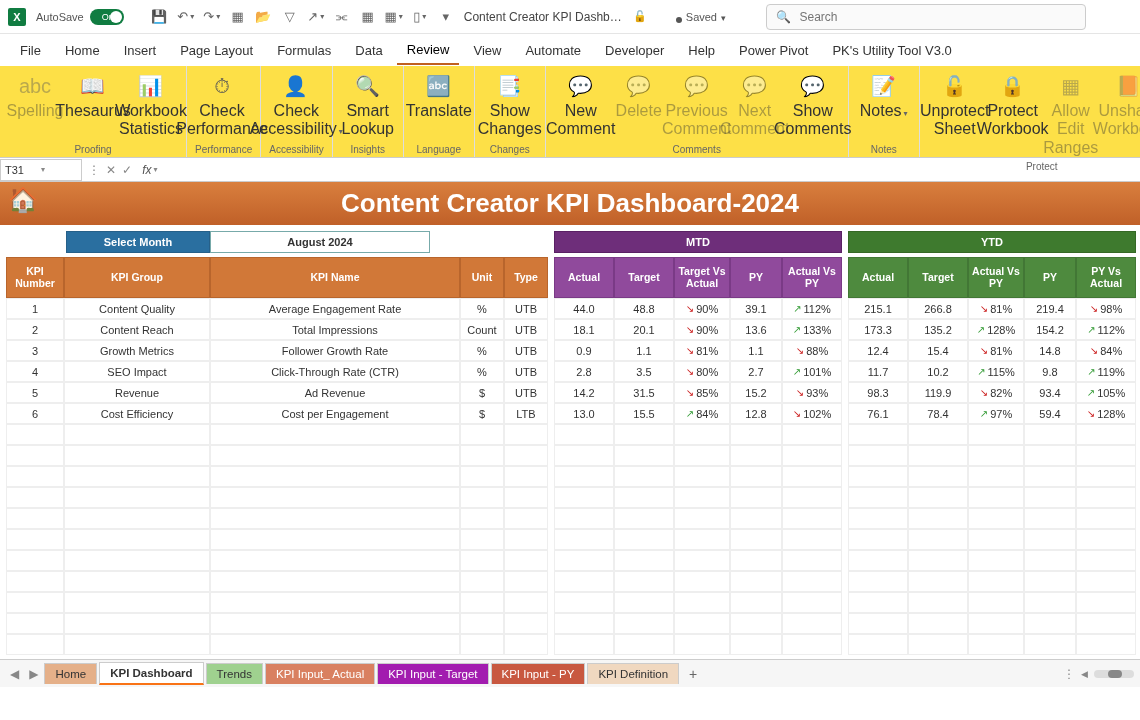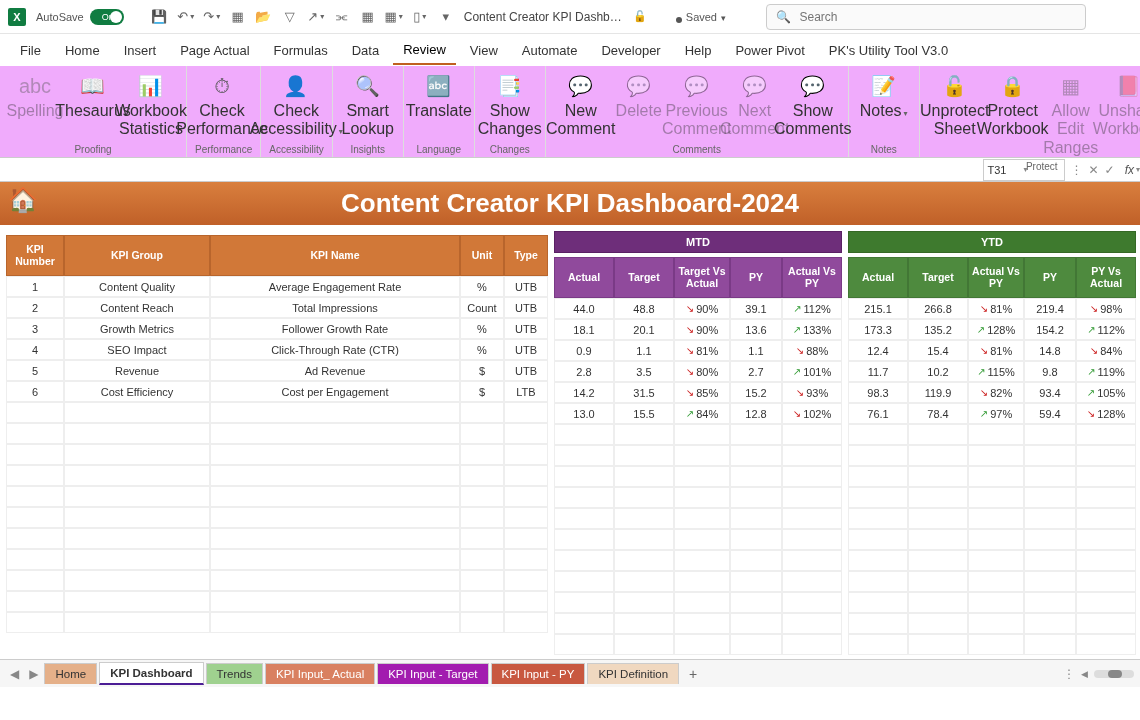--- a/index.html
+++ b/index.html
@@ -17,31 +17,31 @@
 .dot { width: 6px; height: 6px; background: #555; border-radius: 50%; }
 .search-box { margin-left: 30px; flex: 0 0 320px; height: 26px; background: #fafafa; border: 1px solid #ccc; border-radius: 4px; display: flex; align-items: center; padding: 0 10px; gap: 8px; color: #888; }
 .search-box input { border: none; outline: none; background: transparent; font-size: 12px; flex: 1; color: #555; }
 
 
 .ribbon-tabs { display: flex; align-items: center; height: 32px; padding: 0 10px; gap: 4px; background: #fff; }
 .tab { padding: 6px 10px; font-size: 13px; color: #333; cursor: pointer; }
 .tab.active { border-bottom: 2px solid #c06020; color: #000; font-weight: 500; }
 
 
-.ribbon { display: flex; height: 92px; background: #f0abfc; border-bottom: 1px solid #ccc; }
+.ribbon { display: flex; height: 92px; background: #fde047; border-bottom: 1px solid #ccc; }
 .group { border-right: 1px solid #ddd; padding: 4px 8px 2px; display: flex; flex-direction: column; justify-content: space-between; }
 .group-items { display: flex; gap: 4px; }
 .rbtn { display: flex; flex-direction: column; align-items: center; justify-content: flex-start; width: 54px; padding: 2px; cursor: pointer; }
 .rbtn.disabled { opacity: 0.4; cursor: default; }
 .rbtn-icon { width: 28px; height: 28px; margin-bottom: 2px; display: flex; align-items: center; justify-content: center; font-size: 20px; color: #555; }
 .rbtn-label { font-size: 16px; text-align: center; line-height: 1.15; color: #333; }
 .group-label { font-size: 10px; text-align: center; color: #666; padding-top: 2px; }
 
 
-.formula-bar { display: flex; align-items: center; height: 24px; background: #fff; border-bottom: 1px solid #ccc; justify-content: flex-end; }
+.formula-bar { display: flex; align-items: center; height: 24px; background: #fff; border-bottom: 1px solid #ccc; }
 .name-box { width: 82px; height: 22px; border: 1px solid #ccc; padding: 0 4px; font-size: 11px; display: flex; align-items: center; }
 .name-box span { flex: 1; }
 .fb-icons { display: flex; gap: 6px; padding: 0 6px; color: #888; font-size: 12px; }
 .fx { font-style: italic; font-size: 12px; color: #555; padding-left: 4px; }
 
 
 .dashboard { background: #fff; }
 .dash-title { background: linear-gradient(#d97f3e, #c06028); color: #fff; font-size: 26px; font-weight: 600; text-align: center; padding: 6px 0; position: relative; }
 .home-icon { position: absolute; left: 8px; top: 4px; font-size: 24px; color: #fff; }
 
@@ -78,21 +78,21 @@
 
 .sheet-bar { display: flex; align-items: center; height: 28px; border-top: 1px solid #ccc; background: #f6f6f6; padding: 0 6px; gap: 2px; position: relative; }
 .nav { color: #888; padding: 0 4px; font-size: 12px; }
 .sheet-tab { padding: 4px 10px; font-size: 11.5px; background: #fff; border: 1px solid #ccc; border-bottom: none; cursor: pointer; }
 .sheet-tab.c-orange { background: #e5b089; }
 .sheet-tab.c-green { background: #9fd18f; }
 .sheet-tab.c-red1 { background: #d98060; color: #fff; }
 .sheet-tab.c-red2 { background: #a21caf; color: #fff; }
 .sheet-tab.c-red3 { background: #c85840; color: #fff; }
 .sheet-tab.c-peach { background: #f0d8c0; }
-.sheet-tab.active { background: #fff; font-weight: 600; border-bottom: 2px solid #4c1d95; }
+.sheet-tab.active { background: #fff; font-weight: 600; border-bottom: 2px solid #f97316; }
 .add-sheet { padding: 4px 8px; color: #666; font-size: 14px; }
 .sb-right { margin-left: auto; display: flex; align-items: center; gap: 6px; }
 .scroll-track { width: 40px; height: 8px; background: #ddd; border-radius: 4px; position: relative; }
 .scroll-thumb { position: absolute; left: 14px; width: 14px; height: 8px; background: #888; border-radius: 4px; }
 
 .caret::after { content: '▾'; font-size: 8px; margin-left: 2px; color: #666; }
 </style>
 </head>
 <body>
 
@@ -125,21 +125,21 @@
   <div class="search-box">
     <span>🔍</span>
     <input placeholder="Search" style="">
   </div>
 </div>
 
 <div class="ribbon-tabs">
   <div class="tab">File</div>
   <div class="tab">Home</div>
   <div class="tab">Insert</div>
-  <div class="tab">Page Actual</div>
+  <div class="tab">Page Layout</div>
   <div class="tab">Formulas</div>
   <div class="tab">Data</div>
   <div class="tab active">Review</div>
   <div class="tab">View</div>
   <div class="tab">Automate</div>
   <div class="tab">Developer</div>
   <div class="tab">Help</div>
   <div class="tab">Power Pivot</div>
   <div class="tab">PK's Utility Tool V3.0</div>
 </div>
@@ -281,20 +281,24 @@
 
 <div class="dashboard">
   <div class="dash-title">
     <span class="home-icon">🏠</span>
     <span>Content Creator KPI Dashboard-2024</span>
   </div>
 
   <div class="selectors">
 
     <div class="left-block">
+      <div class="sel-row">
+        <div class="sel-label">Select Month</div>
+        <div class="sel-val">August 2024</div>
+      </div>
       <div class="grid left-head" style="margin-top:4px;">
         <div class="hcell">KPI Number</div>
         <div class="hcell">KPI Group</div>
         <div class="hcell">KPI Name</div>
         <div class="hcell">Unit</div>
         <div class="hcell">Type</div>
       </div>
       <div id="left-rows">
           <div class="drow left-head">
     <div class="dcell">1</div>

